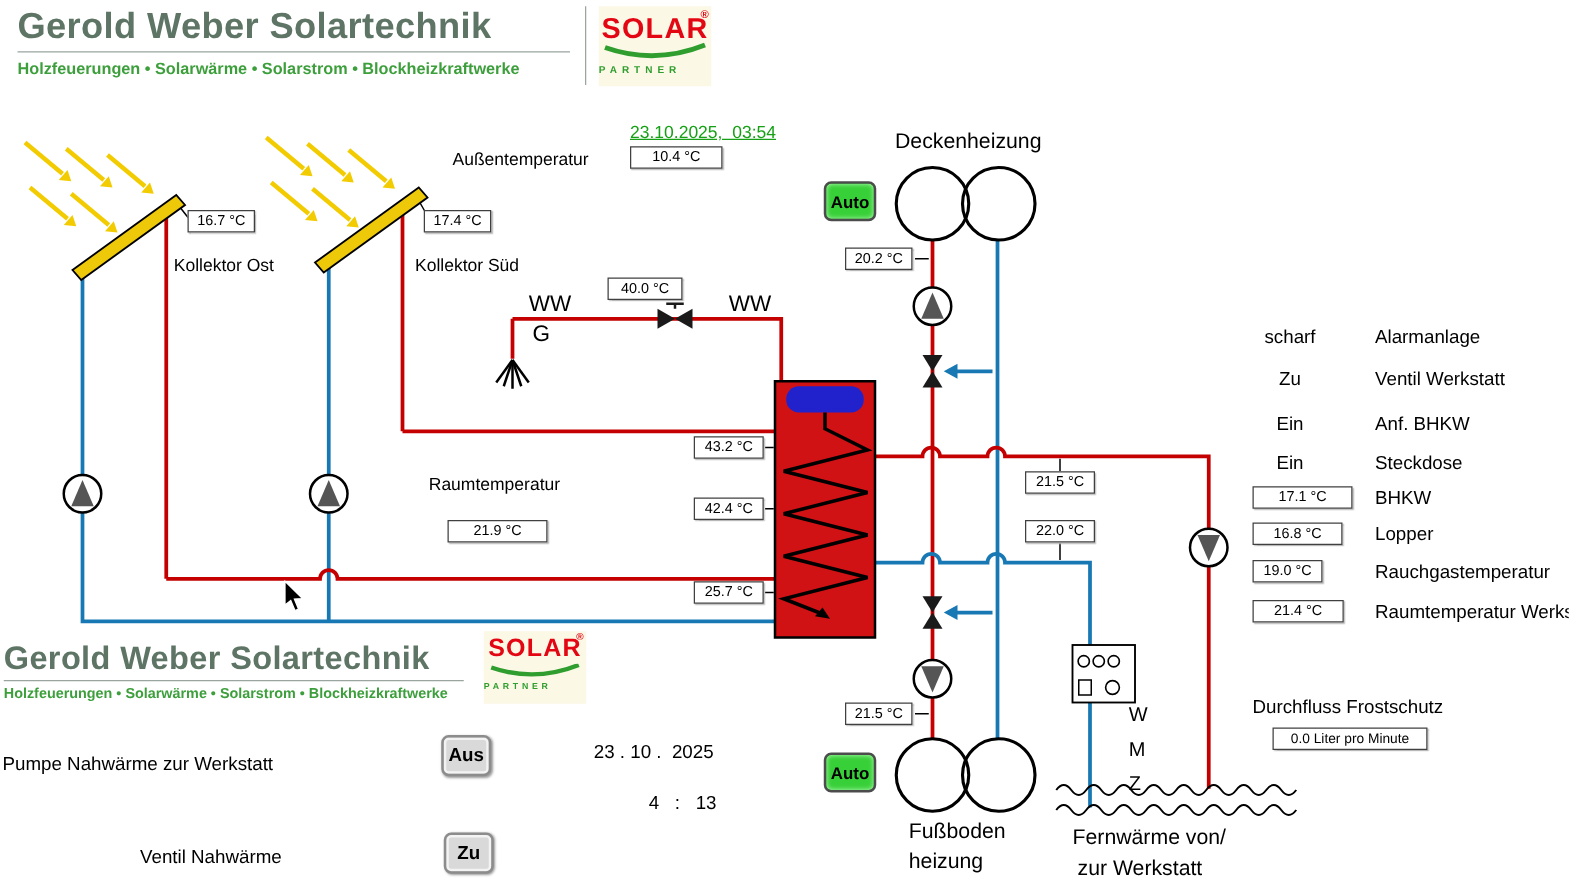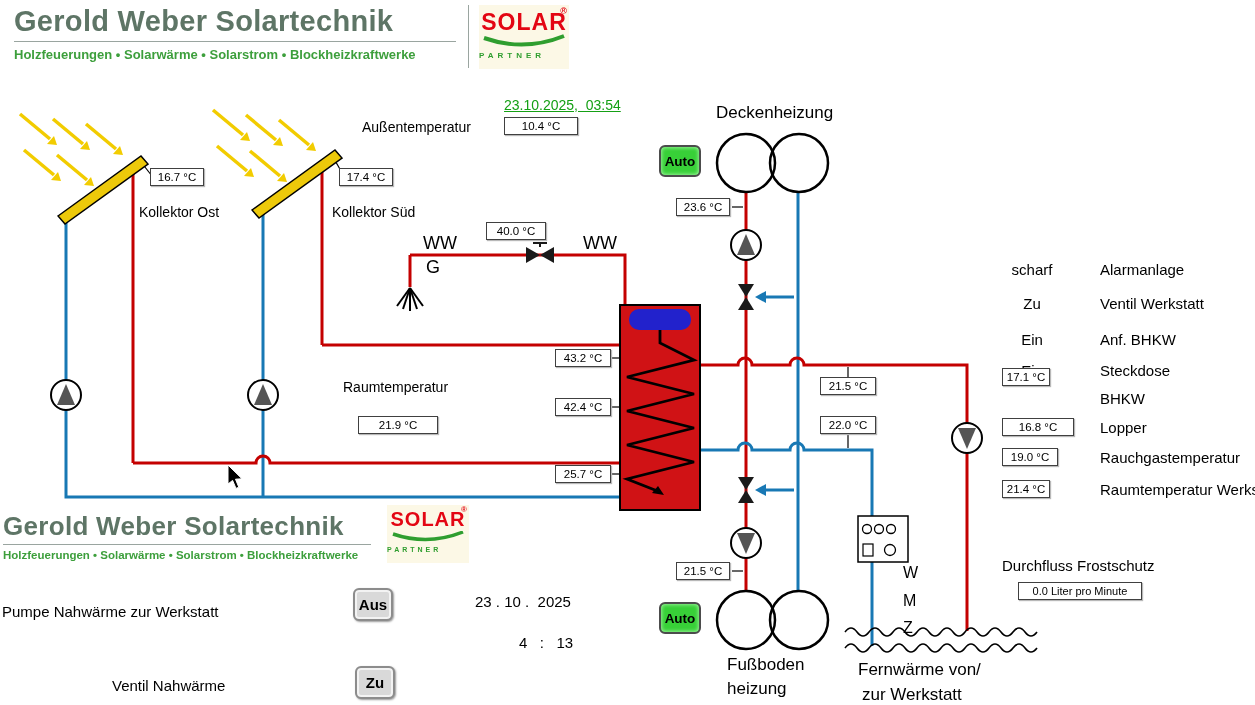--- a/index.html
+++ b/index.html
@@ -207,38 +207,38 @@
 <div class="tempbox" style="left:339px;top:168px;width:54px">17.4 °C</div>
 <div class="abs" style="left:332px;top:204px;font-size:14px">Kollektor Süd</div>
 
 <div class="abs" style="left:423px;top:233px;font-size:18px">WW</div>
 <div class="abs" style="left:426px;top:257px;font-size:18px">G</div>
 <div class="tempbox" style="left:486px;top:222px;width:60px">40.0 °C</div>
 <div class="abs" style="left:583px;top:233px;font-size:18px">WW</div>
 
 <div class="abs" style="left:716px;top:103px;font-size:17px">Deckenheizung</div>
 <div class="btn btn-auto" style="left:659px;top:145px">Auto</div>
-<div class="tempbox" style="left:676px;top:198px;width:54px">23.6 °C</div>
+<div class="tempbox" style="left:676px;top:198px;width:54px">20.2 °C</div>
 
 <div class="abs" style="left:1004px;top:261px;width:56px;text-align:center;font-size:15px">scharf</div>
 <div class="abs" style="left:1100px;top:261px;font-size:15px">Alarmanlage</div>
 <div class="abs" style="left:1004px;top:295px;width:56px;text-align:center;font-size:15px">Zu</div>
 <div class="abs" style="left:1100px;top:295px;font-size:15px">Ventil Werkstatt</div>
 <div class="abs" style="left:1004px;top:331px;width:56px;text-align:center;font-size:15px">Ein</div>
 <div class="abs" style="left:1100px;top:331px;font-size:15px">Anf. BHKW</div>
 <div class="abs" style="left:1004px;top:362px;width:56px;text-align:center;font-size:15px">Ein</div>
 <div class="abs" style="left:1100px;top:362px;font-size:15px">Steckdose</div>
 
-<div class="tempbox" style="left:1002px;top:368px;width:48px">17.1 °C</div>
+<div class="tempbox" style="left:1002px;top:389px;width:80px">17.1 °C</div>
 <div class="abs" style="left:1100px;top:390px;font-size:15px">BHKW</div>
 <div class="tempbox" style="left:1002px;top:418px;width:72px">16.8 °C</div>
 <div class="abs" style="left:1100px;top:419px;font-size:15px">Lopper</div>
 <div class="tempbox" style="left:1002px;top:448px;width:56px">19.0 °C</div>
 <div class="abs" style="left:1100px;top:449px;font-size:15px">Rauchgastemperatur</div>
-<div class="tempbox" style="left:1002px;top:480px;width:48px">21.4 °C</div>
+<div class="tempbox" style="left:1002px;top:480px;width:73px">21.4 °C</div>
 <div class="abs" style="left:1100px;top:481px;font-size:15px">Raumtemperatur Werkstatt</div>
 
 <div class="abs" style="left:343px;top:379px;font-size:14px">Raumtemperatur</div>
 <div class="tempbox" style="left:358px;top:416px;width:80px">21.9 °C</div>
 
 <div class="tempbox" style="left:555px;top:349px;width:56px">43.2 °C</div>
 <div class="tempbox" style="left:555px;top:398px;width:56px">42.4 °C</div>
 <div class="tempbox" style="left:555px;top:465px;width:56px">25.7 °C</div>
 
 <div class="tempbox" style="left:820px;top:377px;width:56px">21.5 °C</div>

